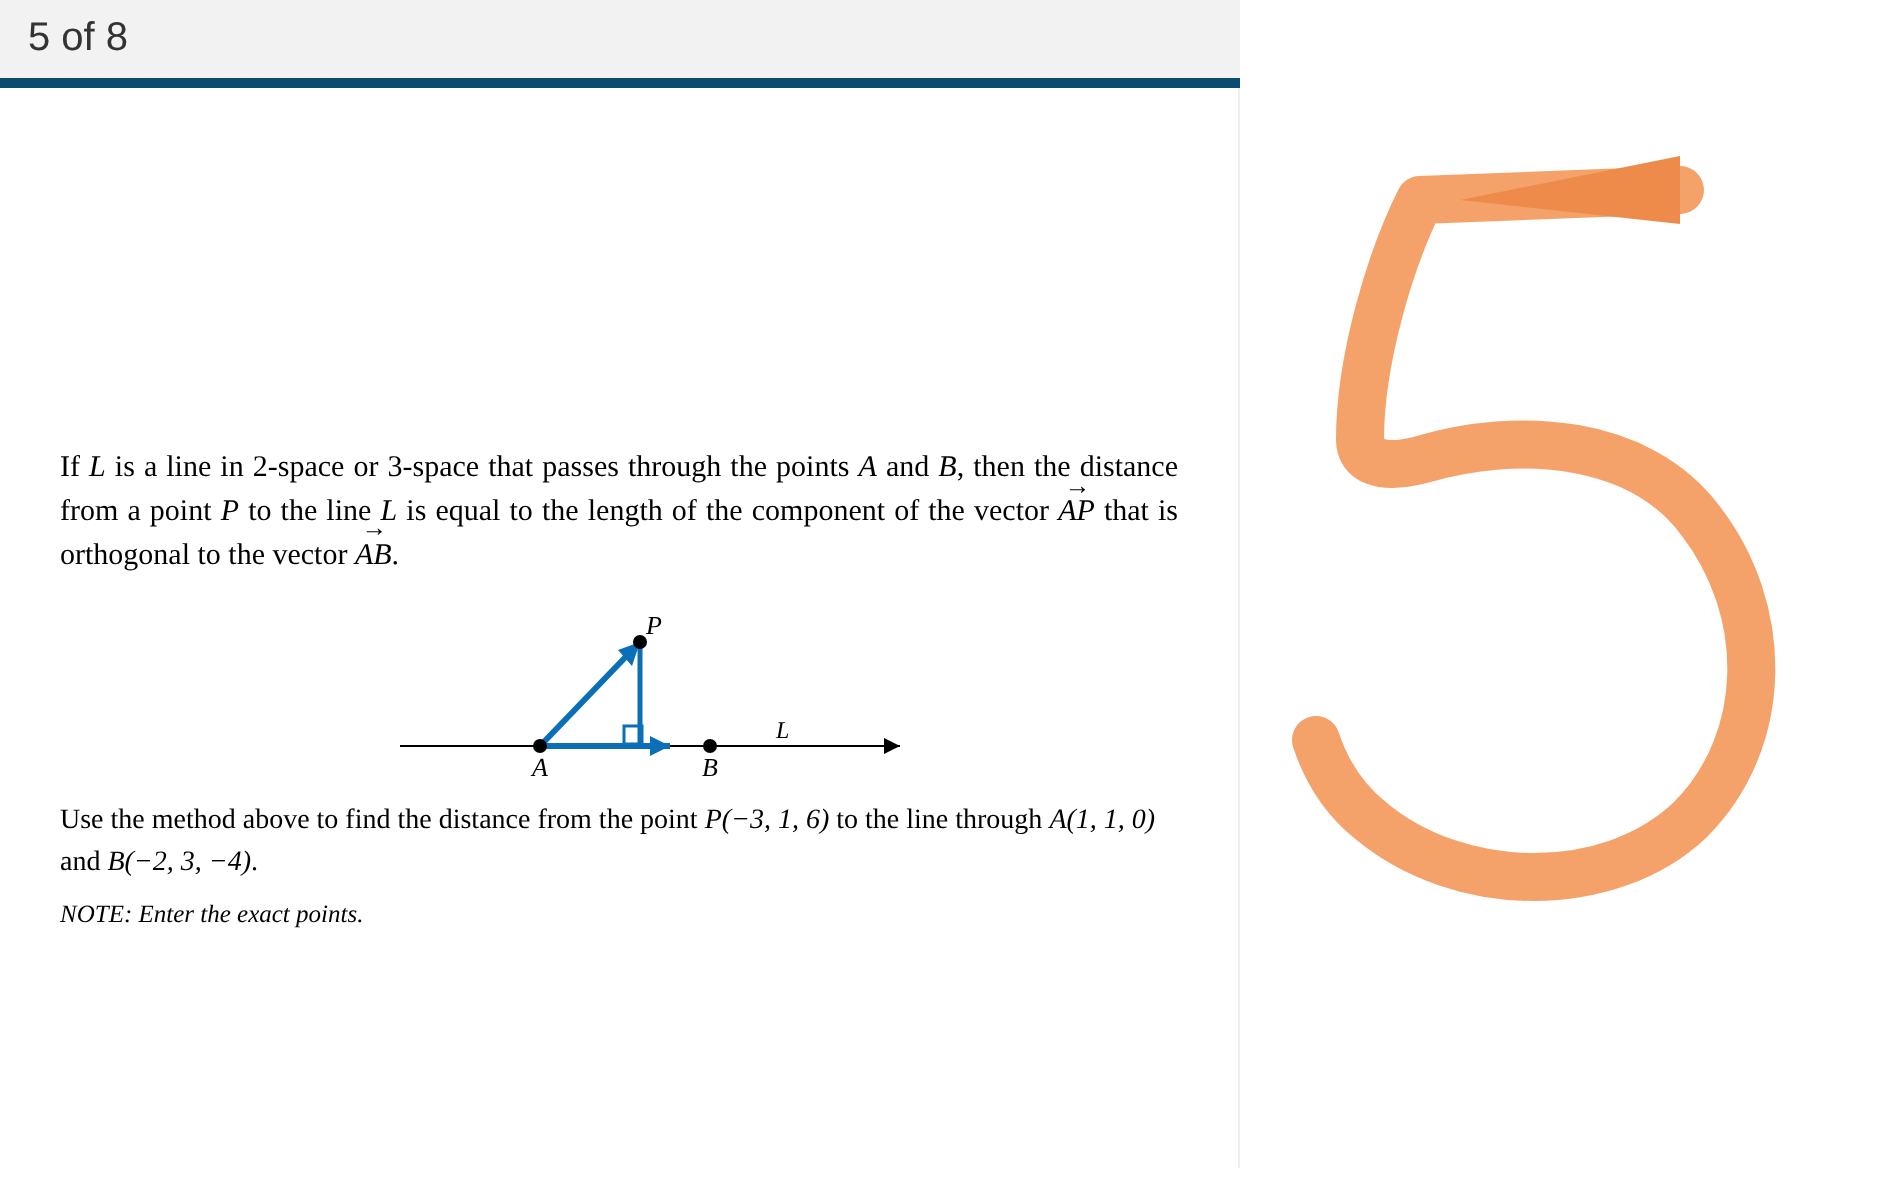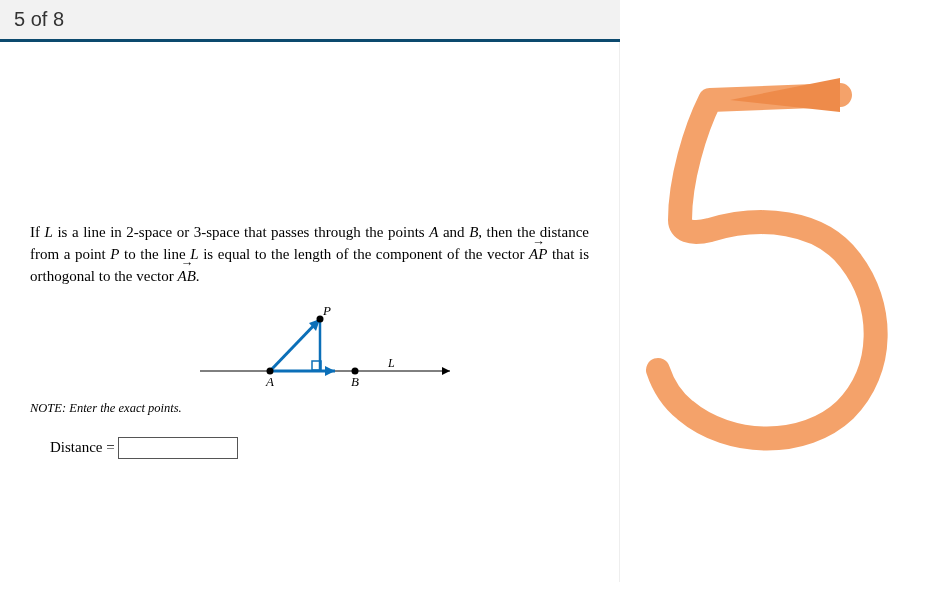--- a/index.html
+++ b/index.html
@@ -12,21 +12,21 @@
     height: 599px;
     position: relative;
     overflow: hidden;
   }
   .header-bar {
     background: #f2f2f2;
     padding: 8px 14px;
     font-family: Arial, Helvetica, sans-serif;
     font-size: 20px;
     color: #333;
-    border-bottom: 3px solid #0c4a6e;
+    border-bottom: 5px solid #0c4a6e;
     width: 620px;
   }
   .content-area {
     width: 620px;
     background: #fff;
     min-height: 540px;
     border-right: 1px solid #eee;
     padding-top: 150px;
     position: relative;
   }
@@ -122,27 +122,26 @@
       <rect x="162" y="60" width="9" height="9" fill="none" stroke="#0b6fb8" stroke-width="1.5"></rect>
       <circle cx="120" cy="70" r="3.5" fill="#000"></circle>
       <circle cx="205" cy="70" r="3.5" fill="#000"></circle>
       <circle cx="170" cy="18" r="3.5" fill="#000"></circle>
       <text x="120" y="85" font-size="13" font-style="italic" text-anchor="middle" font-family="Times New Roman">A</text>
       <text x="205" y="85" font-size="13" font-style="italic" text-anchor="middle" font-family="Times New Roman">B</text>
       <text x="173" y="14" font-size="13" font-style="italic" text-anchor="start" font-family="Times New Roman">P</text>
       <text x="238" y="66" font-size="12" font-style="italic" font-family="Times New Roman">L</text>
     </svg>
 
+    <div class="subpoints">
+      <span>Use the method above to find the distance from the point </span><span class="math-i">P(−3, 1, 6)</span><span> to the line through </span><span class="math-i">A(1, 1, 0)</span><span> and </span><span class="math-i">B(−2, 3, −4)</span><span>.</span>
+    </div>
 
     <div class="note">NOTE: Enter the exact points.</div>
 
-    <div class="answer-row">
-      <span>Distance = </span>
-      <input type="text" value="" style="">
-    </div>
 
   </div>
 </div>
 
 <svg class="annotation-5" viewBox="0 0 280 400">
   <path d="M 200 25
            L 70 30
            C 55 60, 40 110, 40 150
            C 40 160, 50 165, 70 160
            C 120 145, 180 150, 210 190

